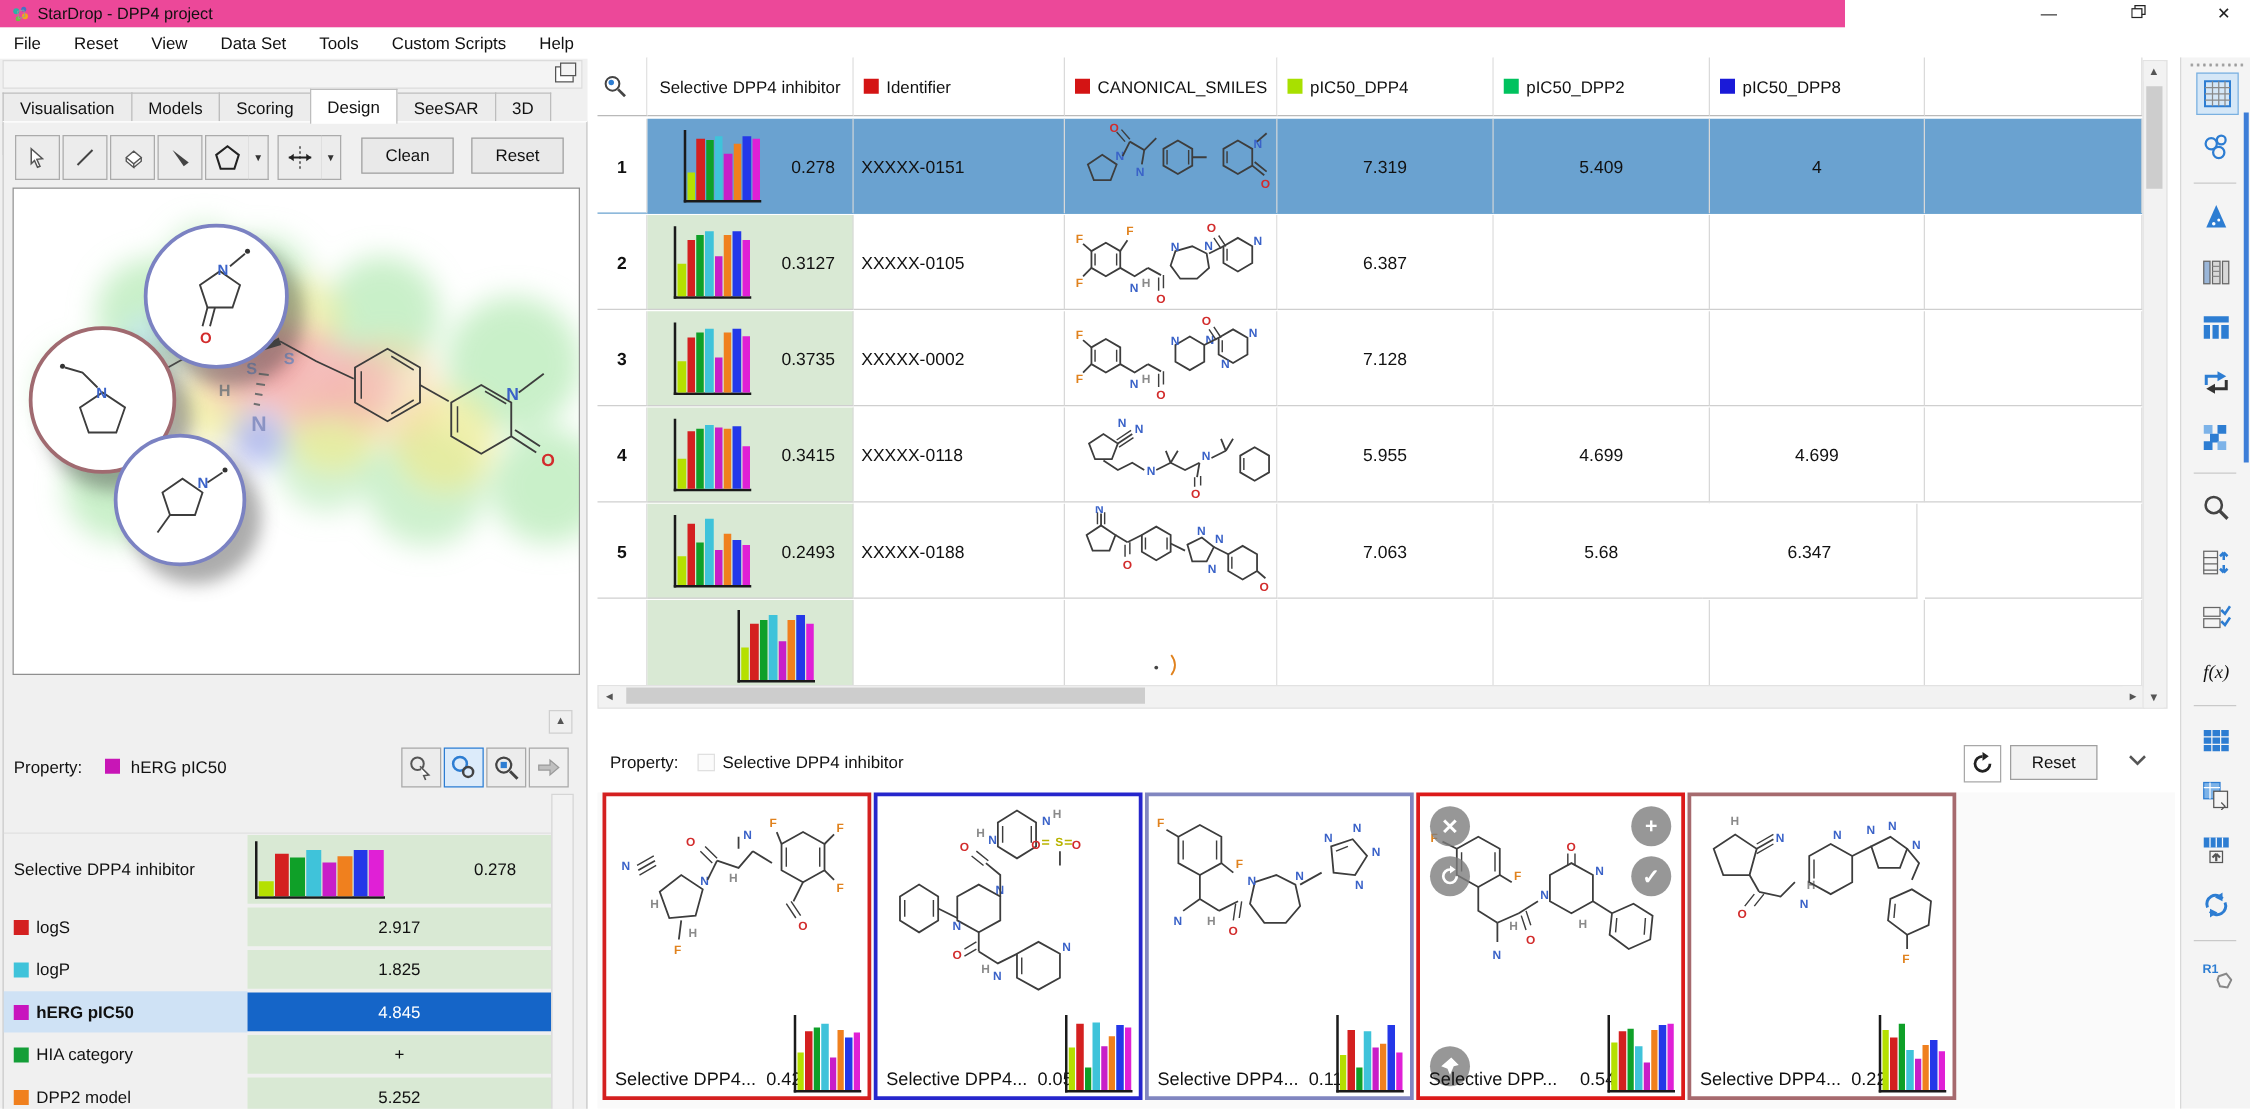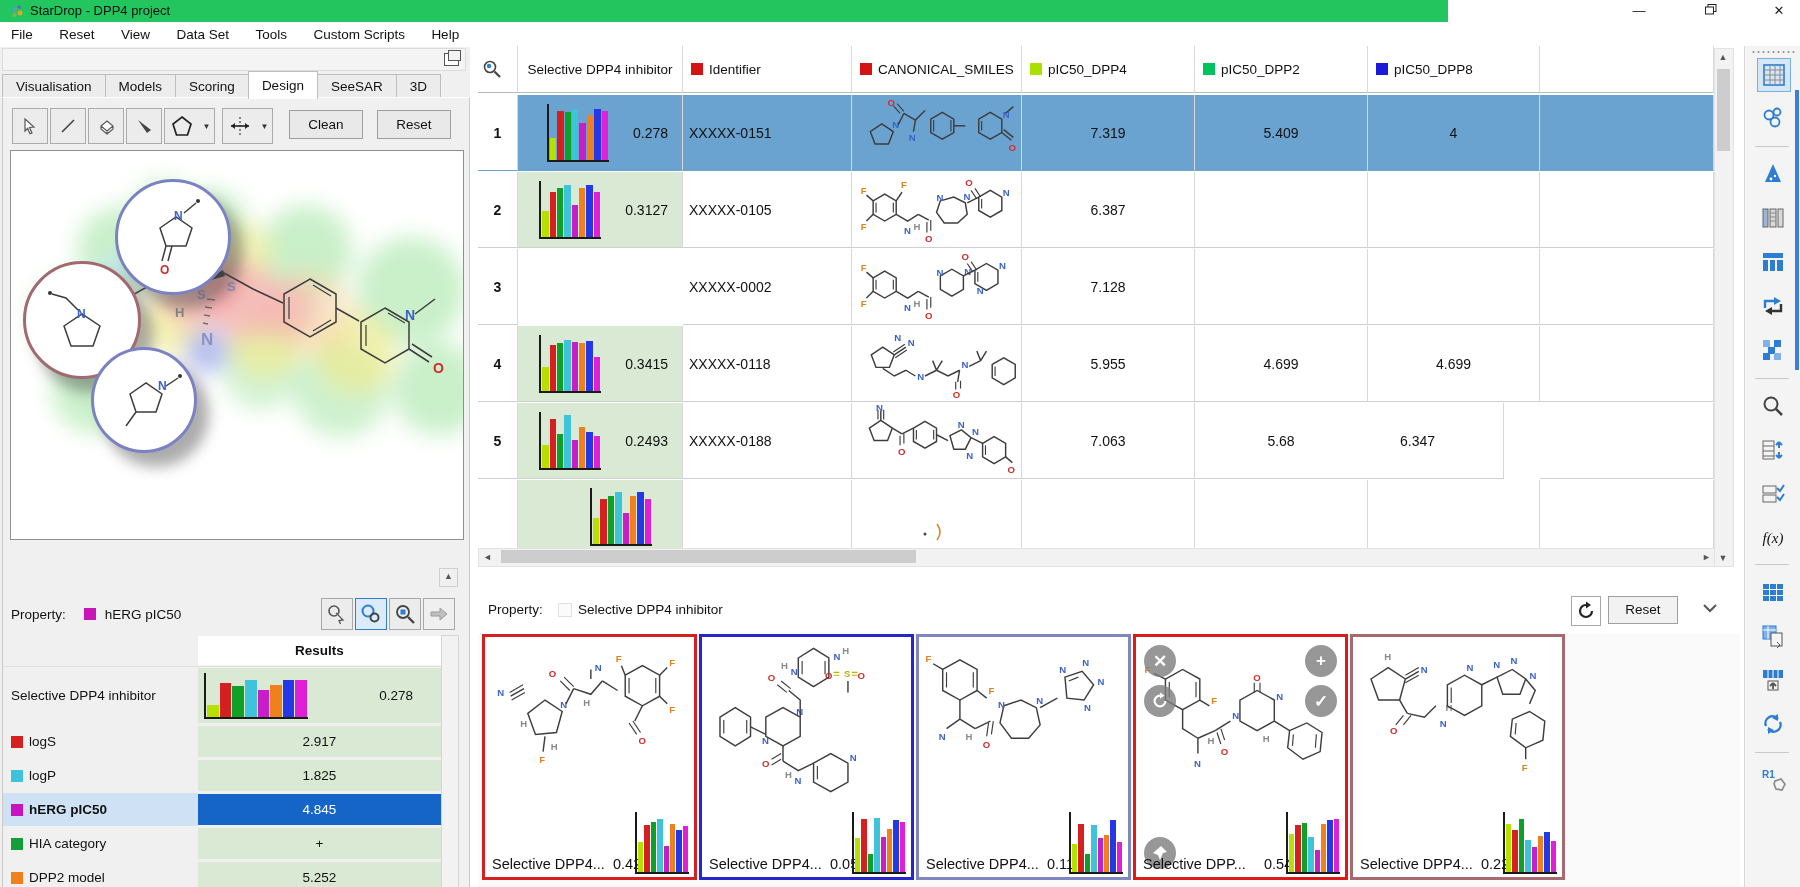--- a/index.html
+++ b/index.html
@@ -1,20 +1,20 @@
 <!DOCTYPE html>
 <html><head>
 <meta charset="utf-8">
 <style>
   html,body{margin:0;padding:0;}
   body{width:1800px;height:887px;position:relative;overflow:hidden;background:#fff;
        font-family:"Liberation Sans",sans-serif;color:#111;}
   .abs{position:absolute;}
   
-  #titlebar{left:0;top:0;width:1448px;height:22px;background:#22c55e;border-bottom:1px solid #e8e8e8;}
+  #titlebar{left:0;top:0;width:1448px;height:22px;background:#ec4899;border-bottom:1px solid #e8e8e8;padding-left:28px;}
   #titlebar .title{position:absolute;left:30px;top:3px;font-size:13px;}
   .winbtn{position:absolute;top:0;width:34px;height:21px;text-align:center;font-size:13px;line-height:21px;color:#222;}
   #menubar{left:0;top:22px;width:1800px;height:25px;background:#fff;}
   #menubar span{display:inline-block;padding:0 11px;font-size:13.5px;line-height:25px;}
   
   #leftpanel{left:0;top:47px;width:470px;height:840px;background:#f0f0f0;}
   #lstrip{left:2px;top:1px;width:462px;height:21px;background:#f4f4f4;border:1px solid #dcdcdc;}
   .floatico{position:absolute;right:6px;top:4px;width:13px;height:11px;border:1px solid #555;background:#fff;}
   .floatico:before{content:"";position:absolute;left:3px;top:-4px;width:11px;height:9px;border:1px solid #555;background:#f4f4f4;}
   #tabsrow{left:2px;top:24px;width:466px;height:27px;}
@@ -279,21 +279,20 @@
     <div class="iconbtn" style="left:420px;top:500px;background:#efefef">
       <svg width="20" height="16" viewBox="0 0 20 16">
           <path d="M2,6 h9 v-4 l7,6 -7,6 v-4 h-9 Z" fill="#c0c0c0" stroke="#9a9a9a"></path>
         </svg>
     </div>
     <div class="lscroll" style="left:436px;top:470px;width:17px;height:17px;line-height:15px">▲</div>
 
     <div class="abs" id="results">
       <div class="rrow" style="top:0;height:31px;border-bottom:1px solid #e0e0e0">
         <div class="rlabel"></div>
-        <div class="rvalue" style="background:#fff;font-weight:bold">Results</div>
       </div>
       <div class="rrow" style="top:32px;height:57px">
         <div class="rlabel">
             <span>Selective DPP4 inhibitor</span>
           </div>
         <div class="rvalue" style="justify-content:space-between;padding:0 28px 0 6px">
           <span class="bars" style="width:104px;height:46px">
               <i style="height: 26%; background: rgb(181, 224, 0);"></i>
               <i style="height: 76%; background: rgb(212, 32, 32);"></i>
               <i style="height: 70%; background: rgb(15, 160, 40);"></i>
@@ -468,20 +467,33 @@
       </svg>
     </div>
     <div class="tcell" style="left:544px;width:173px">6.387</div>
     <div class="tcell" style="left:717px;width:173px"></div>
     <div class="tcell" style="left:890px;width:172px"></div>
     <div class="tcell" style="left:1062px;width:174px"></div>
   </div>
 
   <div class="trow" style="left:0;top:203px;width:1236px">
     <div class="tcell numcell" style="left:0;width:40px">3</div>
+    <div class="tcell green scorecell" style="left:40px;width:165px">
+      <span class="bars" style="width:62px;height:58px;margin-right:16px">
+          <i style="height: 44%; background: rgb(181, 224, 0);"></i>
+          <i style="height: 78%; background: rgb(212, 32, 32);"></i>
+          <i style="height: 84%; background: rgb(15, 160, 40);"></i>
+          <i style="height: 90%; background: rgb(63, 195, 218);"></i>
+          <i style="height: 50%; background: rgb(200, 30, 200);"></i>
+          <i style="height: 84%; background: rgb(240, 128, 30);"></i>
+          <i style="height: 90%; background: rgb(36, 56, 232);"></i>
+          <i style="height: 80%; background: rgb(224, 32, 214);"></i>
+        </span>
+      <span>0.3735</span>
+    </div>
     <div class="tcell idcell" style="left:205px;width:169px">XXXXX-0002</div>
     <div class="tcell" style="left:374px;width:170px">
       <svg class="mol" width="164" height="72" viewBox="0 0 165 75">
         <polygon points="16,28 28,21 40,28 40,42 28,49 16,42"></polygon>
           <path class="dbl" d="M19,30 L19,40 M37,30 L37,40"></path>
         <path d="M16,28 L9,22"></path>
           <text class="tF" x="3" y="21">F</text>
         <path d="M16,42 L9,49"></path>
           <text class="tF" x="3" y="58">F</text>
         <path d="M40,42 L52,49 L63,42"></path>
@@ -587,21 +599,21 @@
           <text class="tN" x="113" y="56">N</text>
         <path d="M118,34 L130,40"></path>
         <polygon points="130,40 142,33 154,40 154,54 142,61 130,54"></polygon>
           <path class="dbl" d="M133,42 L133,52"></path>
         <path d="M154,54 L161,60"></path>
           <text class="tO" x="156" y="71">O</text>
       </svg>
     </div>
     <div class="tcell" style="left:544px;width:173px">7.063</div>
     <div class="tcell" style="left:717px;width:173px">5.68</div>
-    <div class="tcell" style="left:854px;width:172px">6.347</div>
+    <div class="tcell" style="left:884px;width:172px">6.347</div>
     <div class="tcell" style="left:1062px;width:174px"></div>
   </div>
 
   <div class="abs" style="left:0;top:434px;width:1236px;height:68px;overflow:hidden">
     <div class="tcell numcell" style="left:0;width:40px;height:77px"></div>
     <div class="tcell green scorecell" style="left:40px;width:165px;height:77px;align-items:flex-start;padding-top:8px">
       <span class="bars" style="width:62px;height:58px;margin-right:16px">
           <i style="height: 46%; background: rgb(181, 224, 0);"></i>
           <i style="height: 80%; background: rgb(212, 32, 32);"></i>
           <i style="height: 86%; background: rgb(15, 160, 40);"></i>

